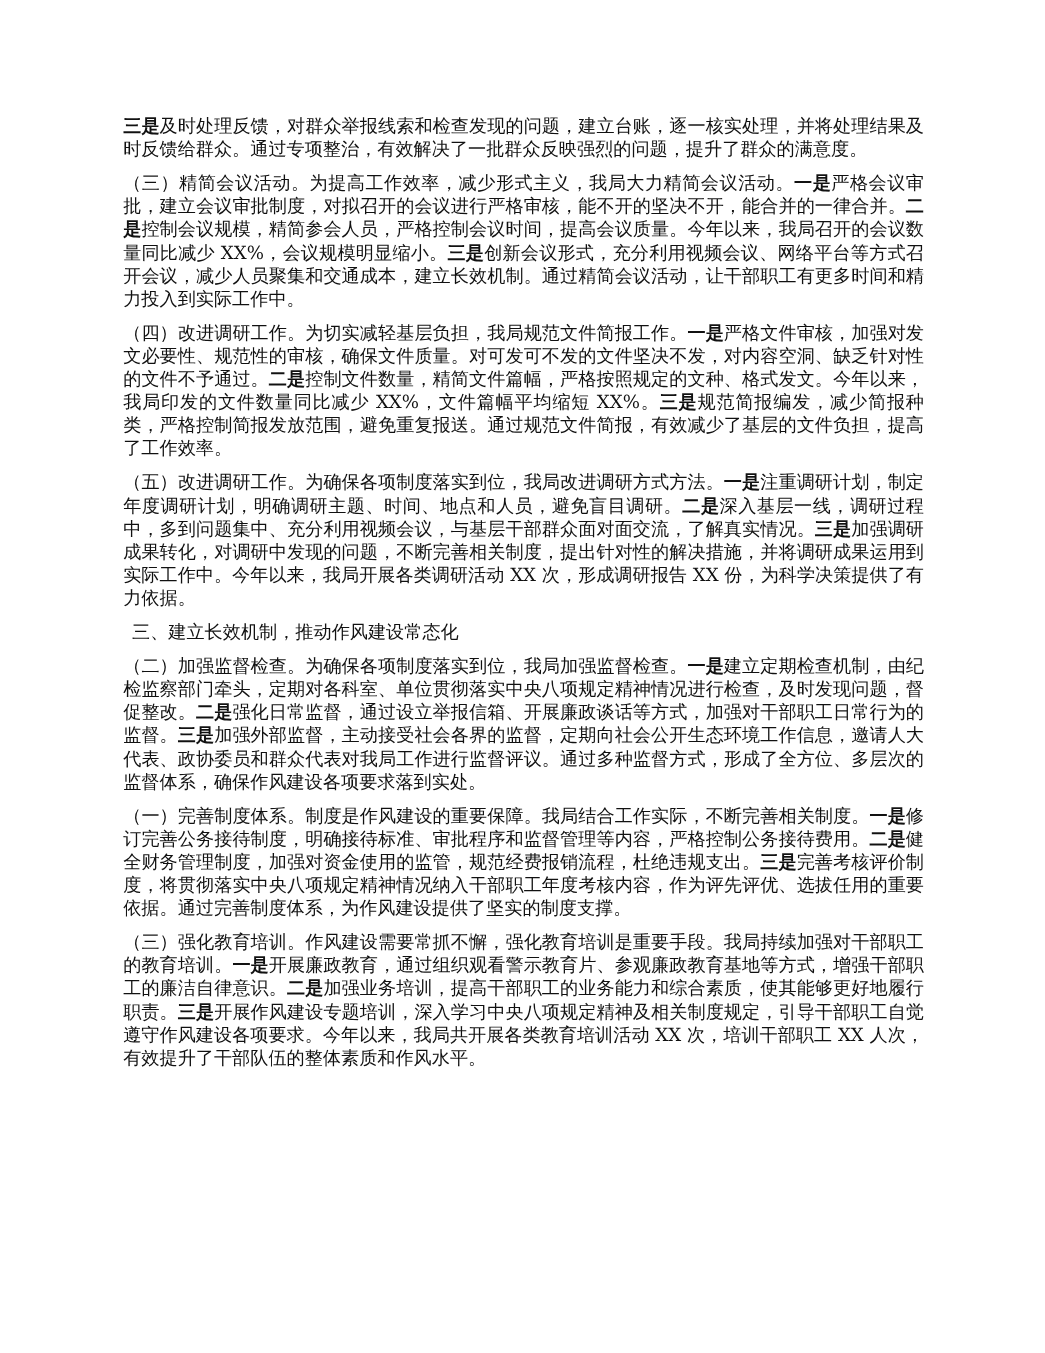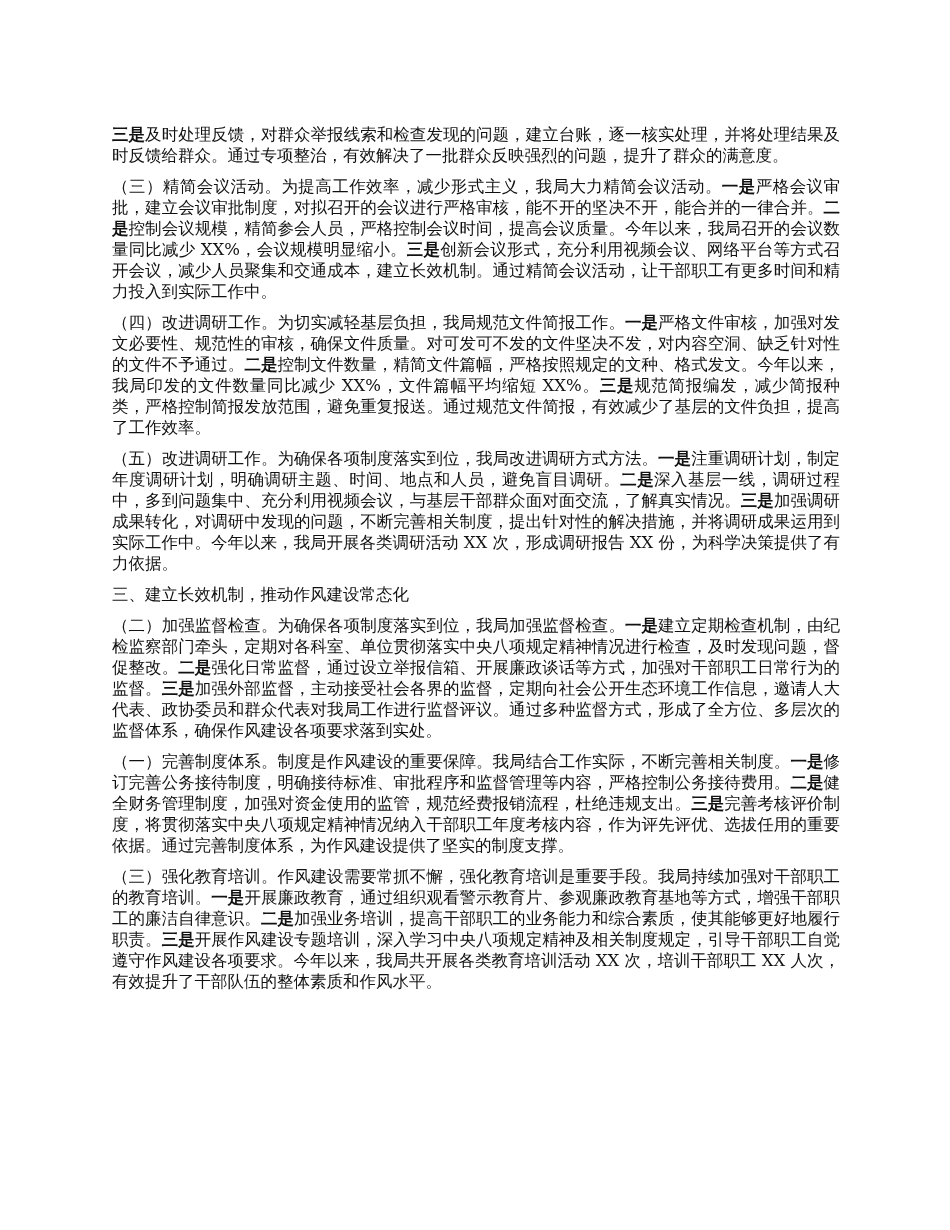--- a/index.html
+++ b/index.html
@@ -1,24 +1,24 @@
 <!DOCTYPE html>
 <html><head>
 <meta charset="utf-8">
 <style>
   html, body { margin: 0; padding: 0; background: #ffffff; }
   body { width: 950px; height: 1230px; position: relative; overflow: hidden; }
   .page {
-    position: absolute; left: 112px; top: 124px; width: 728px;
+    position: absolute; left: 112px; top: 104px; width: 728px;
     font-family: "DejaVu Serif", "Liberation Serif", serif;
     font-size: 16.5px; line-height: 21px; color: #111111;
   }
   .para { margin: 0 0 10px 0; text-align: justify; text-align-last: left; word-break: break-all; }
   .para b { font-weight: bold; }
-  .heading { margin: 0 0 10px 0; }
+  .heading { margin: 0 0 10px 8px; }
 </style>
 </head>
 <body>
 
 <div class="page" id="doc">
     <p class="para"><b>三是</b><span>及时处理反馈，对群众举报线索和检查发现的问题，建立台账，逐一核实处理，并将处理结果及时反馈给群众。通过专项整治，有效解决了一批群众反映强烈的问题，提升了群众的满意度。</span></p>
     <p class="para"><span>（三）精简会议活动。为提高工作效率，减少形式主义，我局大力精简会议活动。</span><b>一是</b><span>严格会议审批，建立会议审批制度，对拟召开的会议进行严格审核，能不开的坚决不开，能合并的一律合并。</span><b>二是</b><span>控制会议规模，精简参会人员，严格控制会议时间，提高会议质量。今年以来，我局召开的会议数量同比减少 XX%，会议规模明显缩小。</span><b>三是</b><span>创新会议形式，充分利用视频会议、网络平台等方式召开会议，减少人员聚集和交通成本，建立长效机制。通过精简会议活动，让干部职工有更多时间和精力投入到实际工作中。</span></p>
     <p class="para"><span>（四）改进调研工作。为切实减轻基层负担，我局规范文件简报工作。</span><b>一是</b><span>严格文件审核，加强对发文必要性、规范性的审核，确保文件质量。对可发可不发的文件坚决不发，对内容空洞、缺乏针对性的文件不予通过。</span><b>二是</b><span>控制文件数量，精简文件篇幅，严格按照规定的文种、格式发文。今年以来，我局印发的文件数量同比减少 XX%，文件篇幅平均缩短 XX%。</span><b>三是</b><span>规范简报编发，减少简报种类，严格控制简报发放范围，避免重复报送。通过规范文件简报，有效减少了基层的文件负担，提高了工作效率。</span></p>
     <p class="para"><span>（五）改进调研工作。为确保各项制度落实到位，我局改进调研方式方法。</span><b>一是</b><span>注重调研计划，制定年度调研计划，明确调研主题、时间、地点和人员，避免盲目调研。</span><b>二是</b><span>深入基层一线，调研过程中，多到问题集中、充分利用视频会议，与基层干部群众面对面交流，了解真实情况。</span><b>三是</b><span>加强调研成果转化，对调研中发现的问题，不断完善相关制度，提出针对性的解决措施，并将调研成果运用到实际工作中。今年以来，我局开展各类调研活动 XX 次，形成调研报告 XX 份，为科学决策提供了有力依据。</span></p>
     <p class="para heading"><span>三、建立长效机制，推动作风建设常态化</span></p>

